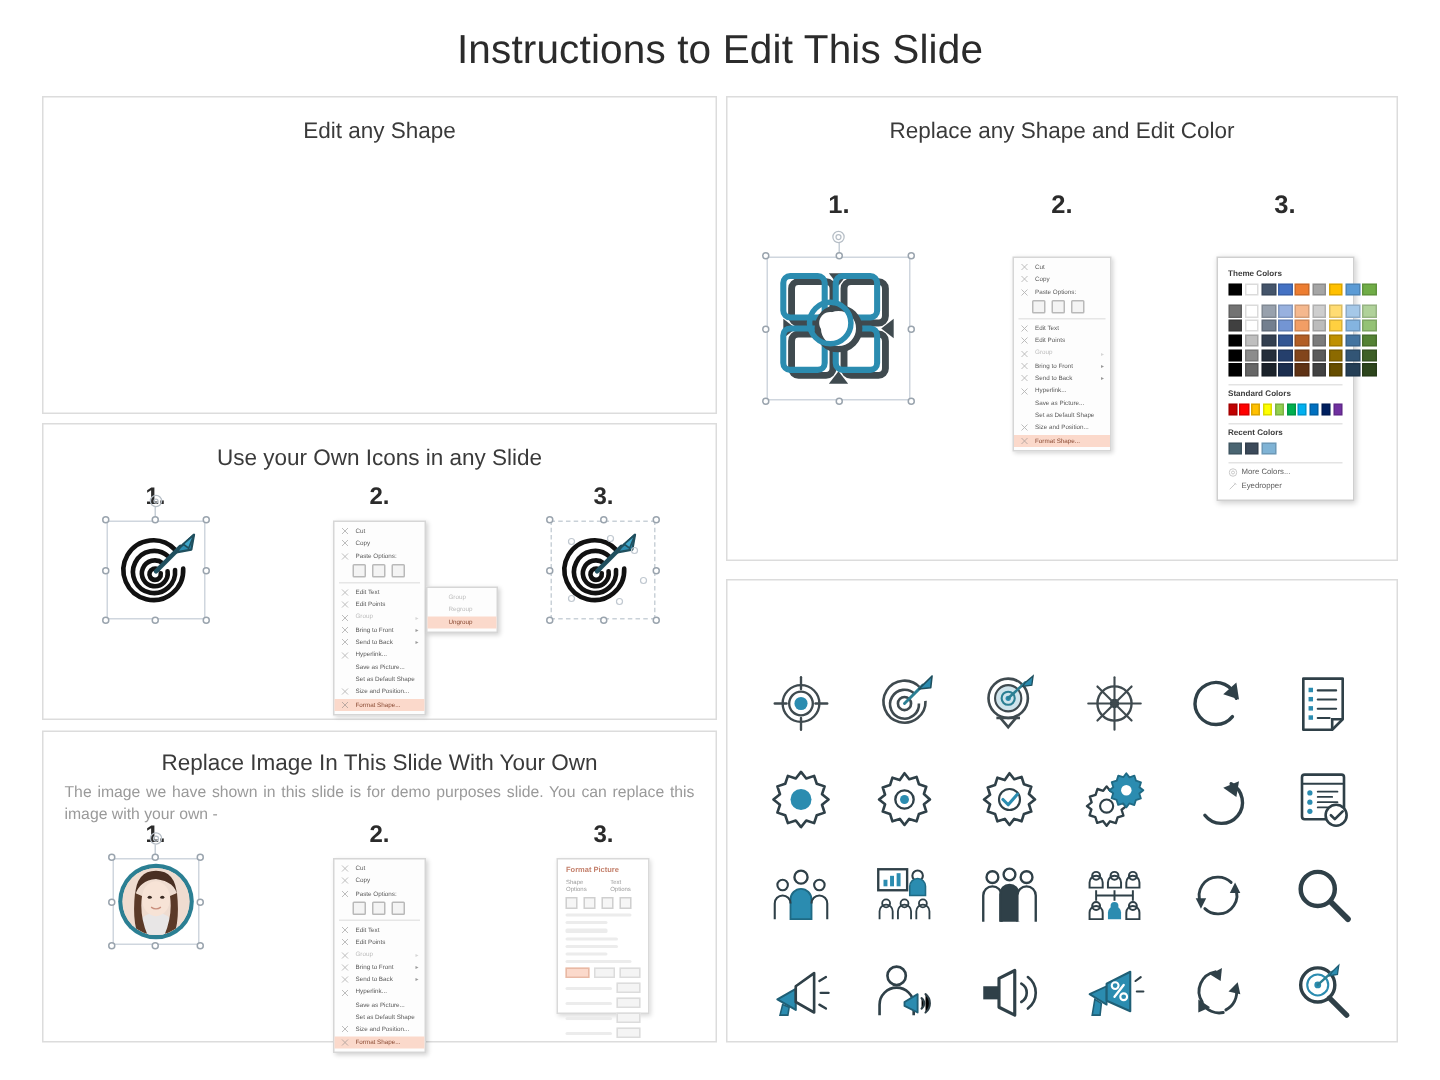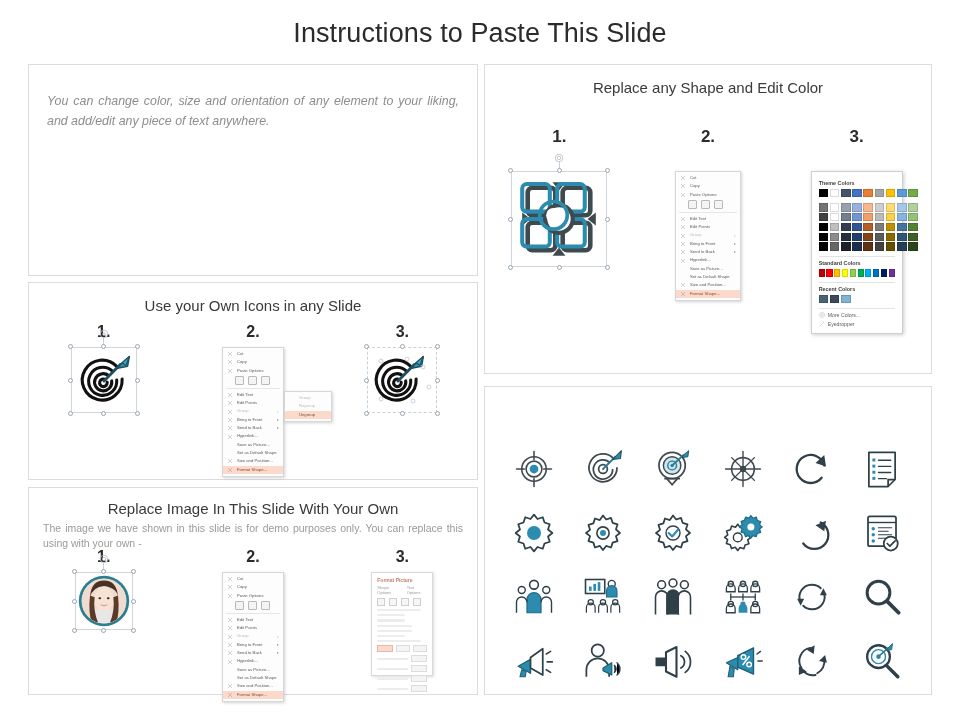--- a/index.html
+++ b/index.html
@@ -163,24 +163,24 @@
   .fp-line.l{width:88%}
   .fp-row{display:flex;align-items:center;gap:3px;margin-top:3px;}
   .fp-chip{height:5px;width:16px;background:#fbd9cb;border:0.4px solid #e8b9a5;}
   .fp-box{height:5px;width:14px;background:#f4f4f4;border:0.4px solid #dcdcdc;}
 </style>
 </head>
 <body>
 
 <div class="slide">
 
-  <div class="slide-title">Instructions to Paste This Slide</div>
+  <div class="slide-title">Instructions to Edit This Slide</div>
 
   <div class="panel" id="panel-edit-shape">
-    <div class="body-par" id="par2">You can change color, size and orientation of any element to your liking, and add/edit any piece of text anywhere.</div>
+    <div class="panel-title">Edit any Shape</div>
   </div>
 
   <div class="panel" id="panel-own-icons">
     <div class="panel-title">Use your Own Icons in any Slide</div>
 
     <div class="steps-row" style="top:40px;height:150px;">
 
       <div class="step-col">
         <div class="step-num">1.</div>
         <div class="step-art">
@@ -358,21 +358,21 @@
               </g>
             </svg>
           </div>
         </div>
       </div>
     </div>
   </div>
 
   <div class="panel" id="panel-replace-image">
     <div class="panel-title" style="margin-top:12px;">Replace Image In This Slide With Your Own</div>
-    <div style="font-size:10.5px;color:#9a9a9a;line-height:15px;text-align:justify;margin:4px 14px 0;">The image we have shown in this slide is for demo purposes only. You can replace this using with your own -</div>
+    <div style="font-size:10.5px;color:#9a9a9a;line-height:15px;text-align:justify;margin:4px 14px 0;">The image we have shown in this slide is for demo purposes slide. You can replace this image with your own -</div>
 
     <div class="steps-row" style="top:60px;height:140px;">
 
       <div class="step-col">
         <div class="step-num">1.</div>
         <div class="step-art">
           <div class="selframe" style="width:58px;height:58px;">
             <div class="frame"></div>
             <div class="rotstem"></div>
             <svg class="rot" viewBox="0 0 12 12">

